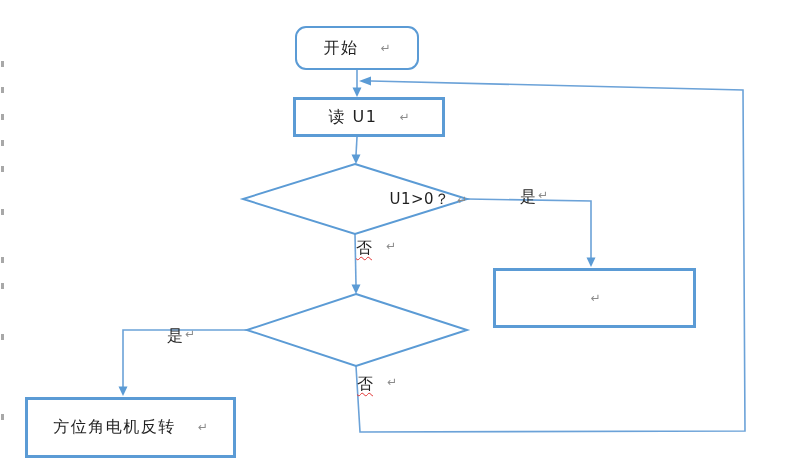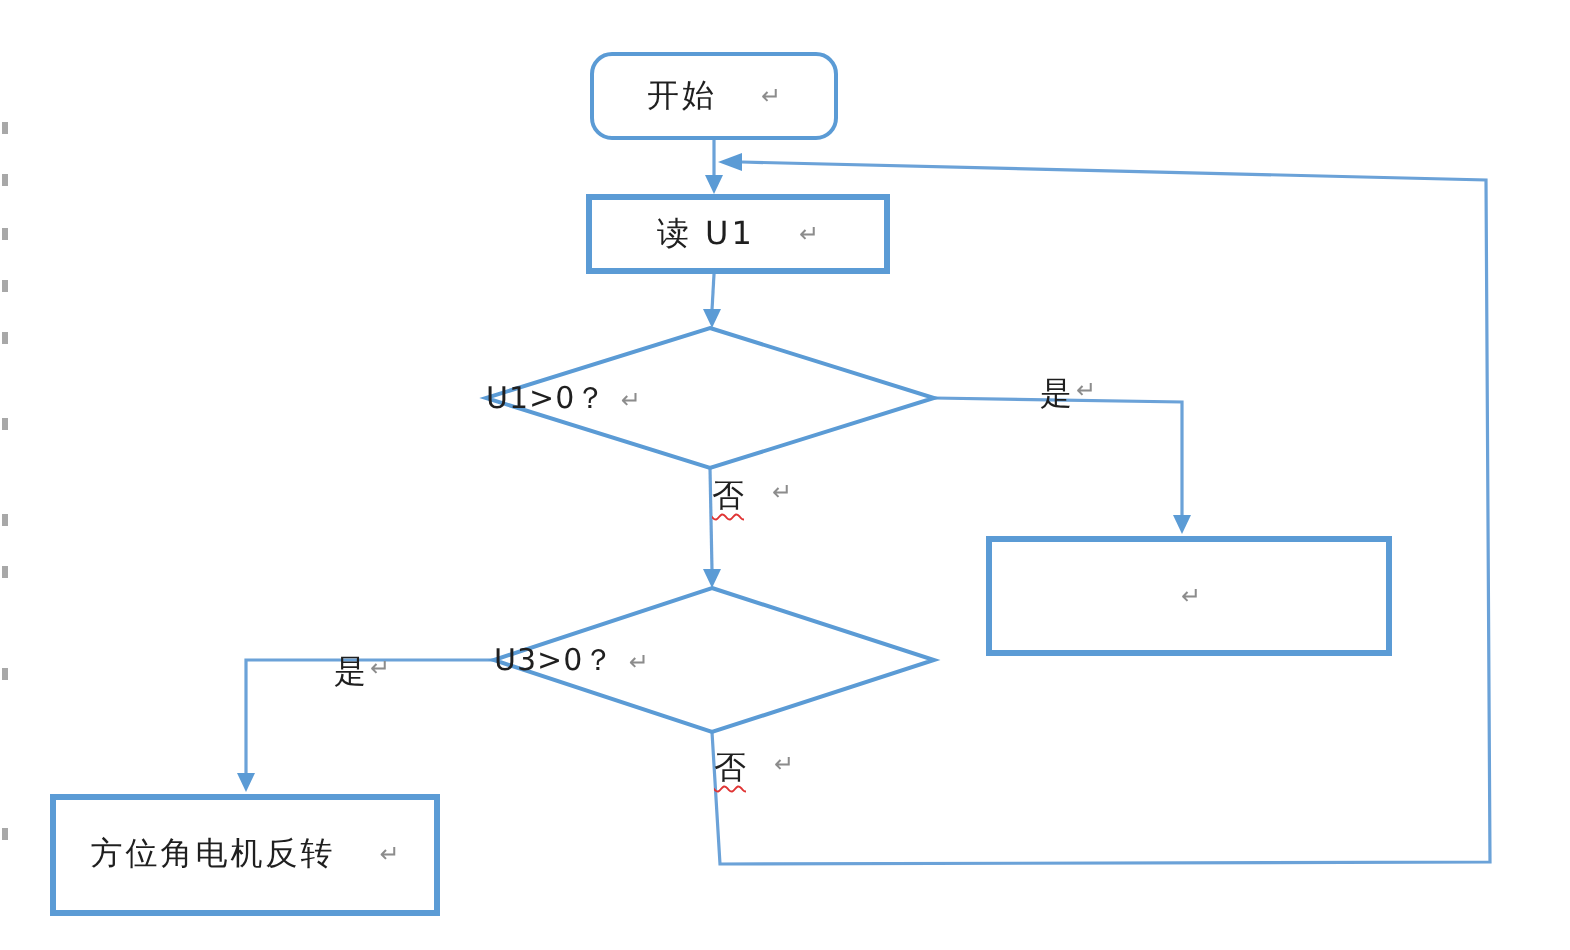--- a/index.html
+++ b/index.html
@@ -27,21 +27,21 @@
     font-size: 16px;
     letter-spacing: 1.5px;
     color: #1f1f1f;
     white-space: nowrap;
     gap: 20px;
   }
   .node.start  { border: 2px solid #5b9bd5; border-radius: 11px; }
   .node.rect   { border: 3px solid #5b9bd5; }
   .dtext {
     position: absolute;
-    text-align: left;
+    text-align: right;
     font-size: 15px;
     letter-spacing: 0.5px;
     color: #1f1f1f;
     white-space: nowrap;
   }
   .edge-label {
     position: absolute;
     display: flex;
     align-items: flex-start;
     font-size: 16px;
@@ -108,30 +108,26 @@
   <div class="node rect" style="left:293px; top:97px; width:152px; height:40px;">
     <span>读 U1</span>
     <span class="mark">↵</span>
   </div>
 
   <div class="dtext" style="left:243px; top:190px; width:224px;">
     <span>U1&gt;0？</span>
     <span class="mark">↵</span>
   </div>
 
-  <div class="dtext" style="left:247px; top:321px; width:220px;">
-    <span>U3&gt;0？</span>
-    <span class="mark">↵</span>
-  </div>
 
   <div class="node rect" style="left:493px; top:268px; width:203px; height:60px;">
     <span class="mark">↵</span>
   </div>
 
-  <div class="node rect" style="left:25px; top:397px; width:195px; height:61px;">
+  <div class="node rect" style="left:25px; top:397px; width:211px; height:61px;">
     <span>方位角电机反转</span>
     <span class="mark">↵</span>
   </div>
 
   <div class="edge-label" style="left:520px; top:187px;">
     <span>是</span>
     <span class="mark">↵</span>
   </div>
 
   <div class="edge-label" style="left:356px; top:238px;">

